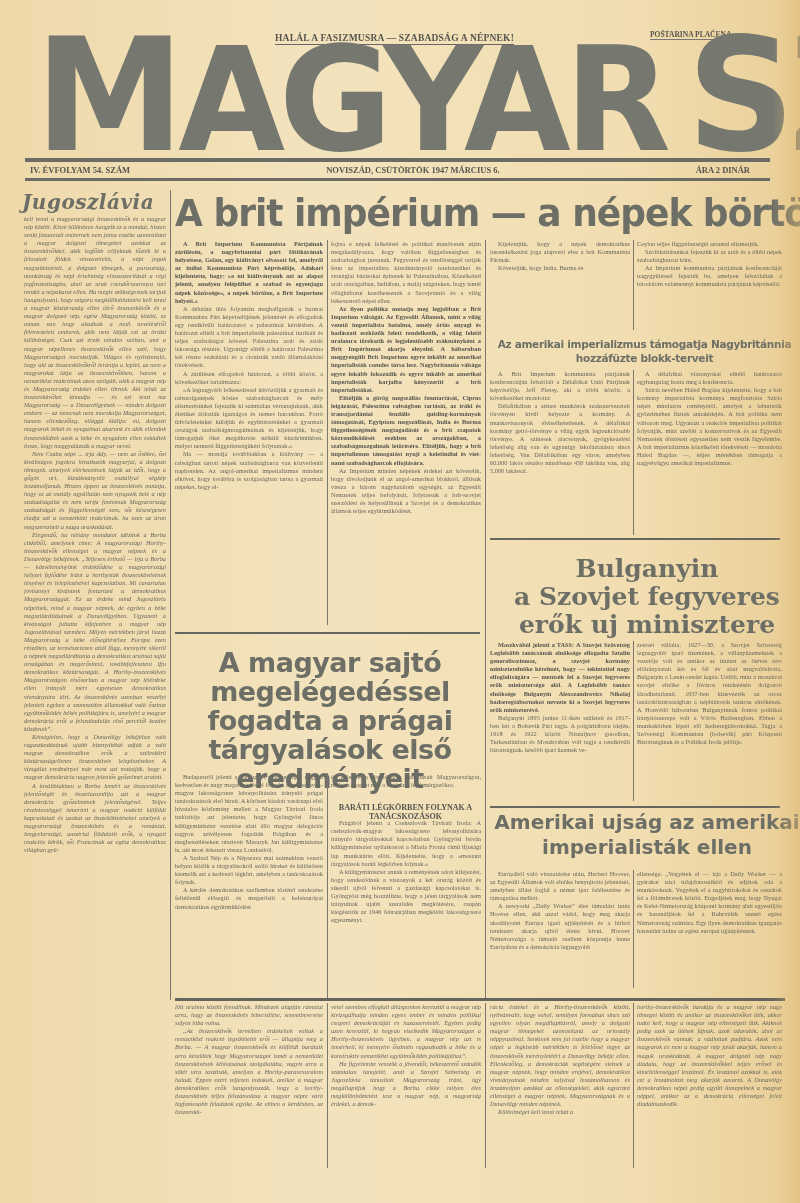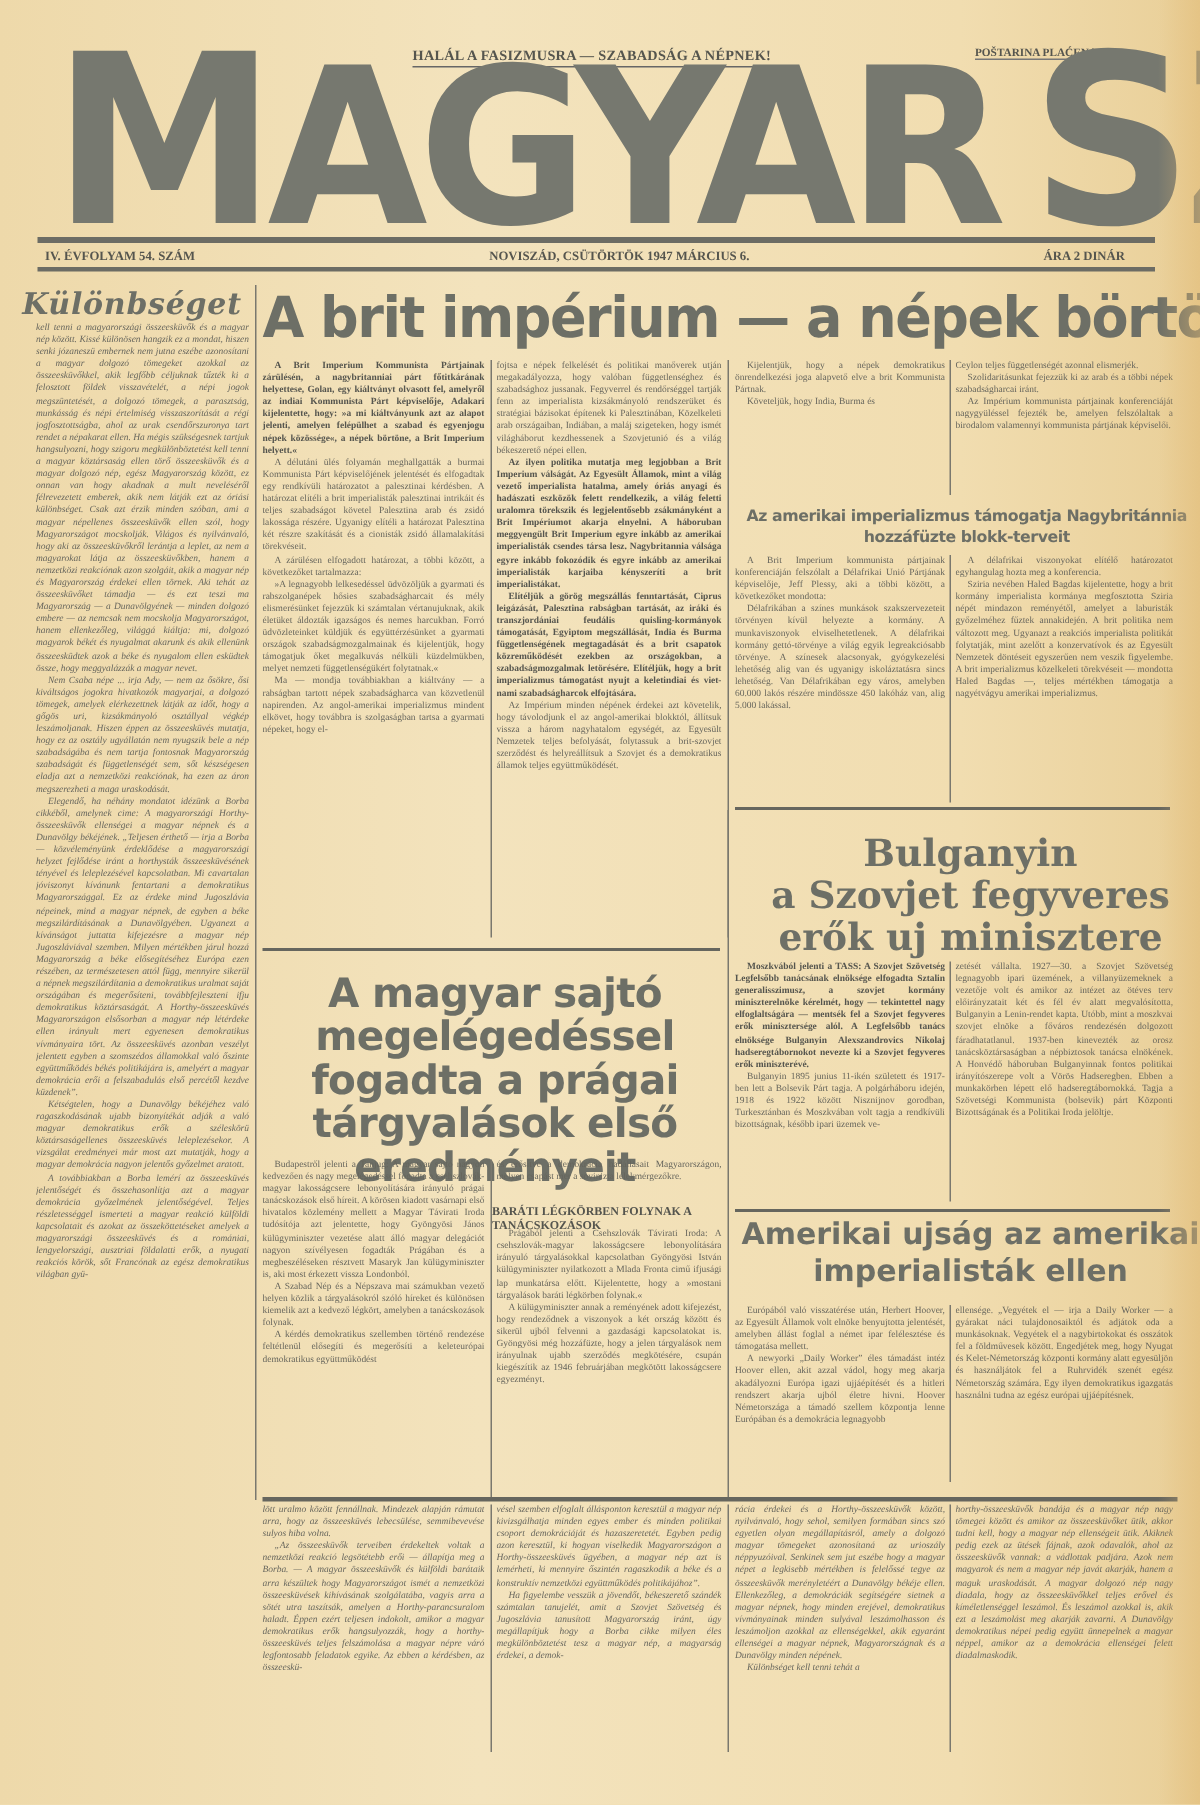--- a/index.html
+++ b/index.html
@@ -32,21 +32,21 @@
   .italic { font-style: italic; }
   .vrule { position: absolute; width: 1px; background: #7a786e; }
   .hrule { position: absolute; height: 2px; background: #66665e; }
   .headline { position: absolute; text-align: center; color: #6d6f66; font-weight: 900; white-space: nowrap; }
   .h-kulon { left: 8px; top: 190px; width: 160px; font-family: "DejaVu Serif", serif; font-style: italic; font-size: 20px; letter-spacing: 0.5px; }
   .h-brit { left: 175px; top: 192px; width: 620px; font-family: "DejaVu Sans", sans-serif; font-size: 36px; letter-spacing: -1px; transform: scaleY(1.05); }
   .h-amer { left: 492px; top: 337px; width: 305px; font-family: "DejaVu Sans", sans-serif; font-size: 10.5px; line-height: 14px; letter-spacing: -0.3px; }
   .h-sajto { left: 180px; top: 648px; width: 300px; font-family: "DejaVu Sans", sans-serif; font-size: 27px; line-height: 29px; letter-spacing: -0.5px; text-align: center; }
   .h-bulg { left: 492px; top: 555px; width: 310px; font-family: "DejaVu Serif", serif; font-size: 25px; line-height: 28px; }
   .h-ujsag { left: 492px; top: 810px; width: 310px; font-family: "DejaVu Sans", sans-serif; font-size: 20px; line-height: 25px; }
-  .sub-bar { position: absolute; left: 328px; top: 803px; width: 155px; text-align: left; font-size: 8px; font-weight: bold; line-height: 9px; color: #55554e; }
+  .sub-bar { position: absolute; left: 328px; top: 803px; width: 155px; text-align: center; font-size: 8px; font-weight: bold; line-height: 9px; color: #55554e; }
   .stain { position: absolute; right: 0; top: 0; width: 28px; height: 1203px; background: linear-gradient(90deg, rgba(230,195,130,0) 0%, rgba(225,185,115,0.5) 100%); pointer-events: none; }
 </style>
 </head>
 <body>
 
 <div class="page">
 
   <div class="masthead">
     <div class="motto">HALÁL A FASIZMUSRA — SZABADSÁG A NÉPNEK!</div>
     <div class="postage">POŠTARINA PLAĆENA</div>
@@ -55,21 +55,21 @@
     </div>
   </div>
   <div class="rule-thick" style="left:25px;top:158px;"></div>
   <div class="infoline" style="left:30px;width:720px;">
     <span>IV. ÉVFOLYAM 54. SZÁM</span>
     <span>NOVISZÁD, CSÜTÖRTÖK 1947 MÁRCIUS 6.</span>
     <span>ÁRA 2 DINÁR</span>
   </div>
   <div class="rule-thick" style="left:25px;top:178px;height:3px;"></div>
 
-  <div class="headline h-kulon">Különbséget</div>
+  <div class="headline h-kulon">Jugoszlávia</div>
   <div class="col italic" style="left:24px;top:215px;width:142px;height:790px;">
     <p style="text-indent:0">kell tenni a magyarországi összeesküvők és a magyar nép között. Kissé különösen hangzik ez a mondat, hiszen senki józaneszü embernek nem jutna eszébe azonosítani a magyar dolgozó tömegeket azokkal az összeesküvőkkel, akik legfőbb céljuknak tűzték ki a felosztott földek visszavételét, a népi jogok megszüntetését, a dolgozó tömegek, a parasztság, munkásság és népi értelmiség visszaszorítását a régi jogfosztottságba, ahol az urak csendőrszuronya tart rendet a népakarat ellen. Ha mégis szükségesnek tartjuk hangsulyozni, hogy szigoru megkülönböztetést kell tenni a magyar köztársaság ellen törő összeesküvők és a magyar dolgozó nép, egész Magyarország között, ez onnan van hogy akadnak a mult neveléséről félrevezetett emberek, akik nem látják ezt az óriási különbséget. Csak azt érzik minden szóban, ami a magyar népellenes összeesküvők ellen szól, hogy Magyarországot mocskolják. Világos és nyilvánvaló, hogy aki az összeesküvőkről lerántja a leplet, az nem a magyarokat látja az összeesküvőkben, hanem a nemzetközi reakciónak azon szolgáit, akik a magyar nép és Magyarország érdekei ellen törnek. Aki tehát az összeesküvőket támadja — és ezt teszi ma Magyarország — a Dunavölgyének — minden dolgozó embere — az nemcsak nem mocskolja Magyarországot, hanem ellenkezőleg, világgá kiáltja: mi, dolgozó magyarok békét és nyugalmat akarunk és akik ellenünk összeesküdtek azok a béke és nyugalom ellen esküdtek össze, hogy meggyalázzák a magyar nevet.</p>
     <p>Nem Csaba népe ... irja Ady, — nem az ősökre, ősi kiváltságos jogokra hivatkozók magyarjai, a dolgozó tömegek, amelyek elérkezettnek látják az időt, hogy a gőgös uri, kizsákmányoló osztállyal végkép leszámoljanak. Hiszen éppen az összeesküvés mutatja, hogy ez az osztály ugyállatán nem nyugszik bele a nép szabadságába és nem tartja fontosnak Magyarország szabadságát és függetlenségét sem, sőt készségesen eladja azt a nemzetközi reakciónak, ha ezen az áron megszerezheti a maga uraskodását.</p>
     <p>Elegendő, ha néhány mondatot idézünk a Borba cikkéből, amelynek cime: A magyarországi Horthy-összeesküvők ellenségei a magyar népnek és a Dunavölgy békéjének. „Teljesen érthető — irja a Borba — közvéleményünk érdeklődése a magyarországi helyzet fejlődése iránt a horthysták összeesküvésének tényével és leleplezésével kapcsolatban. Mi cavartalan jóviszonyt kívánunk fentartani a demokratikus Magyarországgal. Ez az érdeke mind Jugoszlávia népeinek, mind a magyar népnek, de egyben a béke megszilárdításának a Dunavölgyében. Ugyanezt a kívánságot juttatta kifejezésre a magyar nép Jugoszláviával szemben. Milyen mértékben járul hozzá Magyarország a béke elősegítéséhez Európa ezen részében, az természetesen attól függ, mennyire sikerül a népnek megszilárdítania a demokratikus uralmat saját országában és megerősíteni, továbbfejleszteni ifju demokratikus köztársaságát. A Horthy-összeesküvés Magyarországon elsősorban a magyar nép létérdeke ellen irányult mert egyenesen demokratikus vívmányaira tört. Az összeesküvés azonban veszélyt jelentett egyben a szomszédos államokkal való őszinte együttműködés békés politikájára is, amelyért a magyar demokrácia erői a felszabadulás első percétől kezdve küzdenek”.</p>
     <p>Kétségtelen, hogy a Dunavölgy békéjéhez való ragaszkodásának ujabb bizonyítékát adják a való magyar demokratikus erők a széleskörü köztársaságellenes összeesküvés leleplezésekor. A vizsgálat eredményei már most azt mutatják, hogy a magyar demokrácia nagyon jelentős győzelmet aratott.</p>
     <p>A továbbiakban a Borba lemérí az összeesküvés jelentőségét és összehasonlítja azt a magyar demokrácia győzelmének jelentőségével. Teljes részletességgel ismerteti a magyar reakció külföldi kapcsolatait és azokat az összeköttetéseket amelyek a magyarországi összeesküvés és a romániai, lengyelországi, ausztriai földalatti erők, a nyugati reakciós körök, sőt Francónak az egész demokratikus világban gyü-</p>
   </div>
   <div class="vrule" style="left:170px;top:190px;height:810px;"></div>
 
   <div class="headline h-brit">A brit impérium — a népek börtöne</div>

